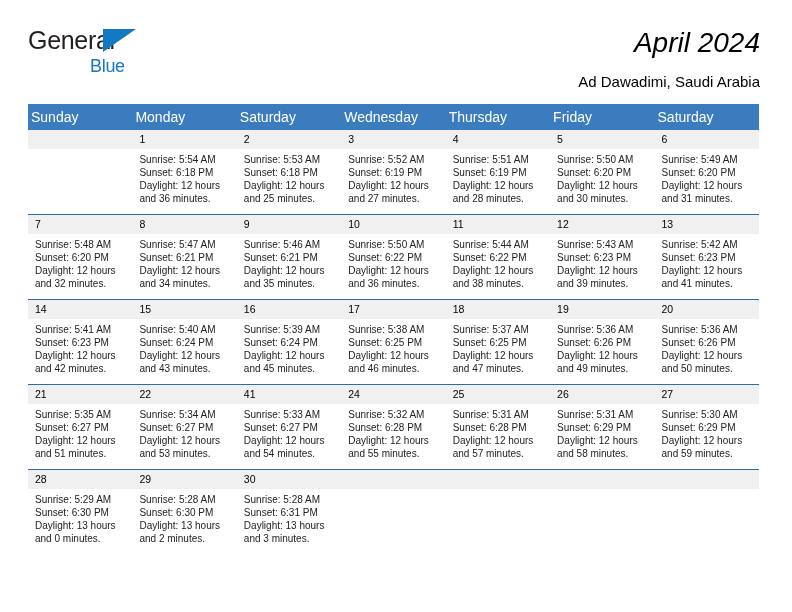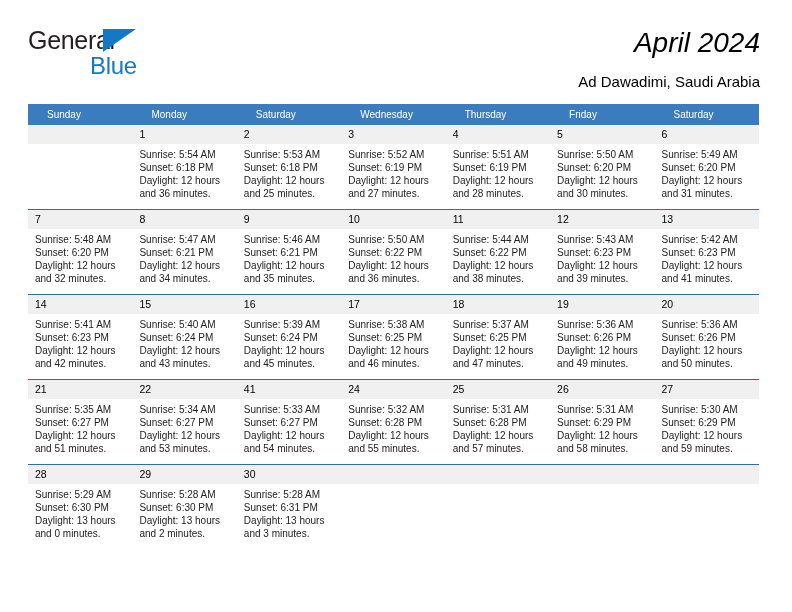--- a/index.html
+++ b/index.html
@@ -44,21 +44,21 @@
     top: 0;
     font-size: 25px;
     letter-spacing: -0.3px;
     color: #231f20;
     line-height: 28px;
   }
   .logo-blue {
     position: absolute;
     left: 62px;
     top: 26px;
-    font-size: 24px;
+    font-size: 18px;
     letter-spacing: -0.3px;
     color: #1479c4;
     line-height: 28px;
   }
   .logo-triangle {
     position: absolute;
     left: 75px;
     top: 3px;
     width: 33px;
     height: 23px;
@@ -93,24 +93,24 @@
     left: 28px;
     top: 104px;
     width: 731px;
     border-collapse: collapse;
     table-layout: fixed;
   }
 
   .calendar th {
     background: #3a7cbd;
     color: #ffffff;
-    font-size: 10px;
+    font-size: 14px;
     font-weight: normal;
     text-align: left;
-    padding: 5px 0 5px 19px;
+    padding: 5px 0 5px 3px;
     height: 11px;
     vertical-align: middle;
   }
 
   .calendar td {
     vertical-align: top;
     padding: 0;
     border-top: 1px solid #2f6da8;
     width: 104.42px;
   }

